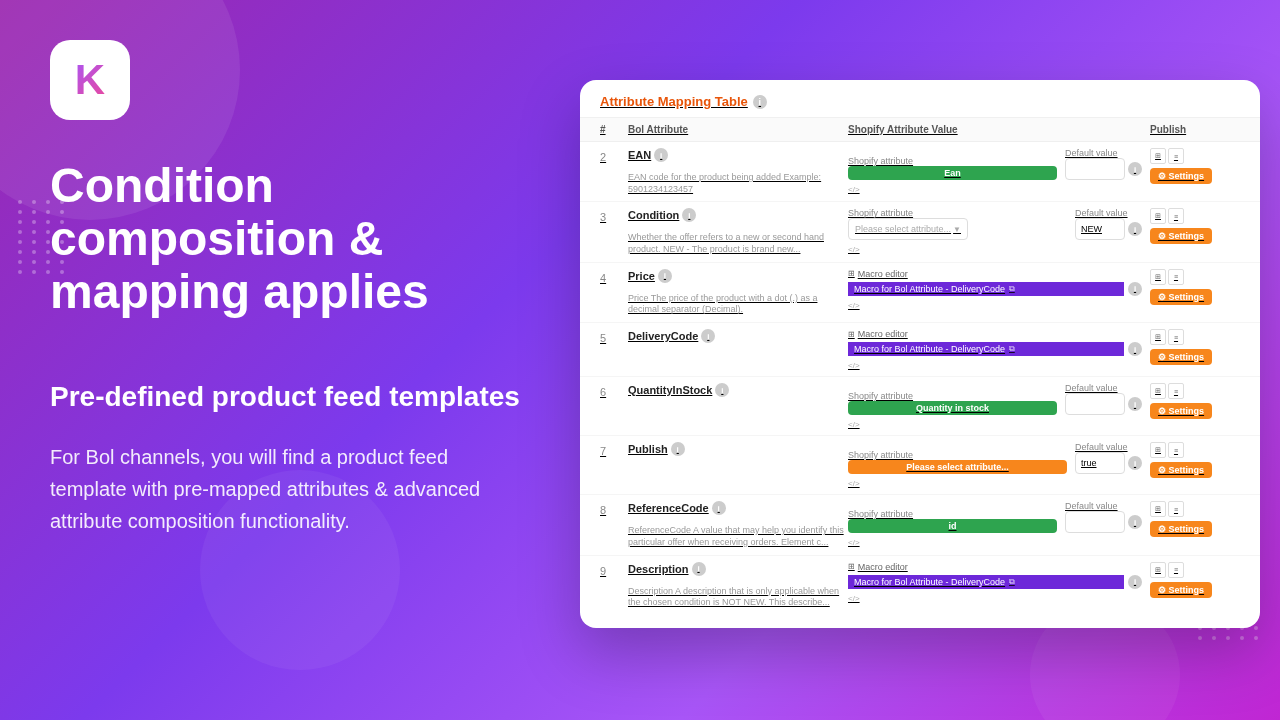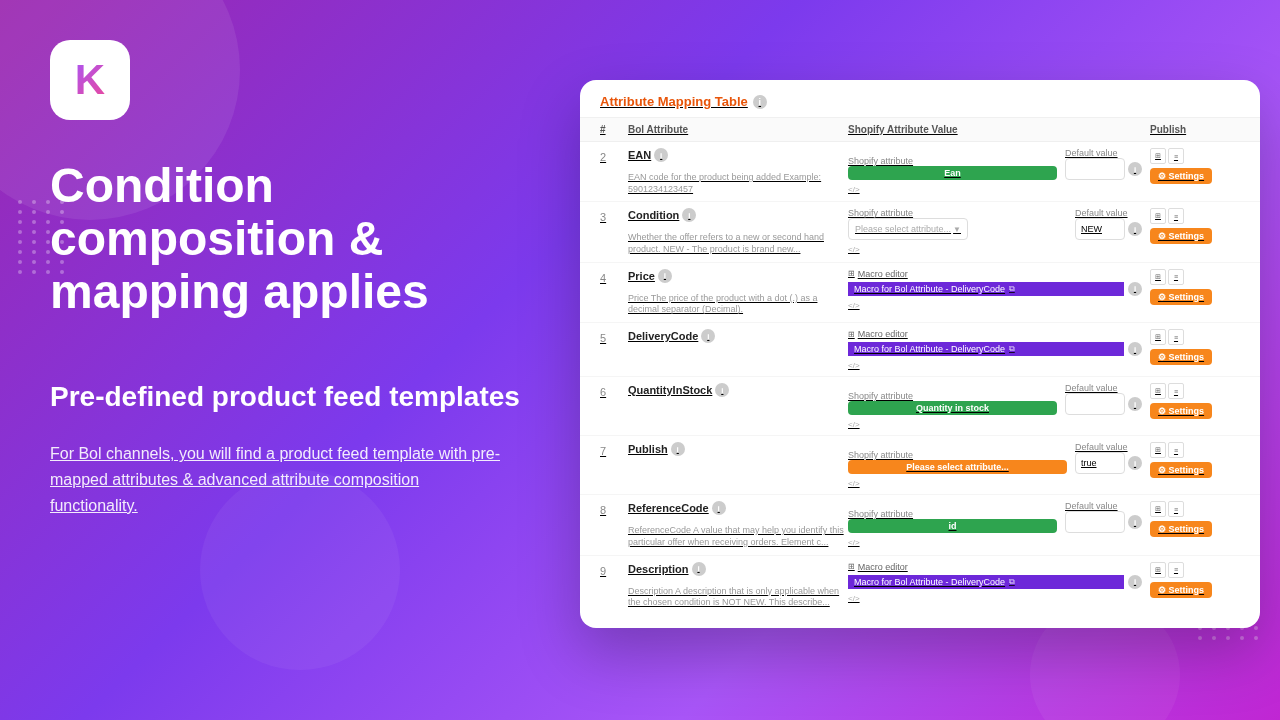--- a/index.html
+++ b/index.html
@@ -85,24 +85,23 @@
     }
     .sub-heading {
       color: white;
       font-size: 28px;
       font-weight: 700;
       margin-bottom: 28px;
       margin-top: 47px;
     }
     .description {
       color: rgba(255,255,255,0.9);
-      font-size: 16px;
+      font-size: 20px;
       line-height: 1.6;
       max-width: 460px;
-      text-decoration: underline;
     }
 
     
     .card {
       position: absolute;
       right: 20px;
       top: 80px;
       width: 680px;
       height: 548px;
       background: white;

